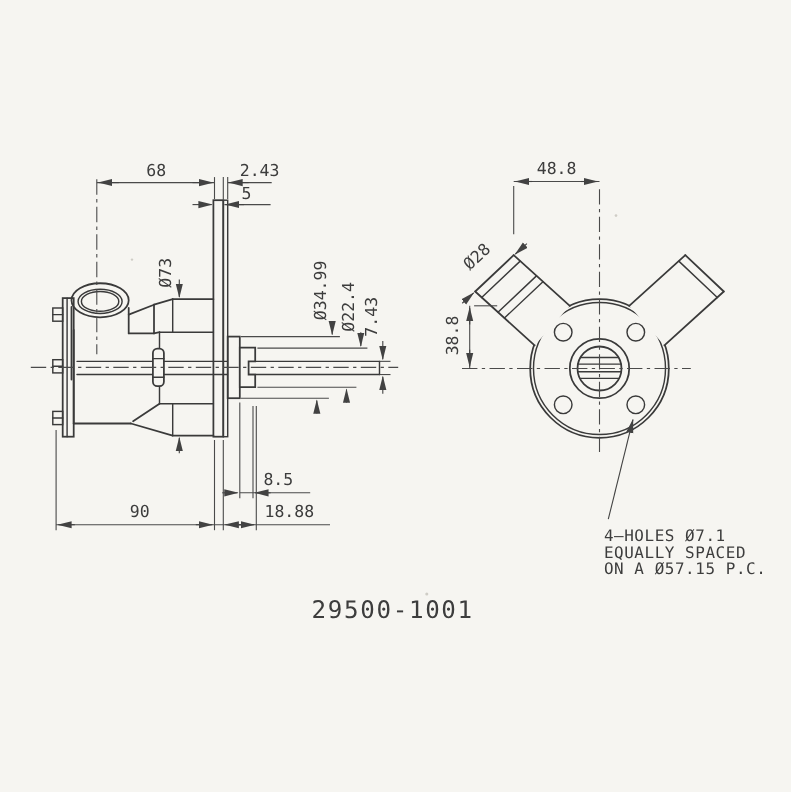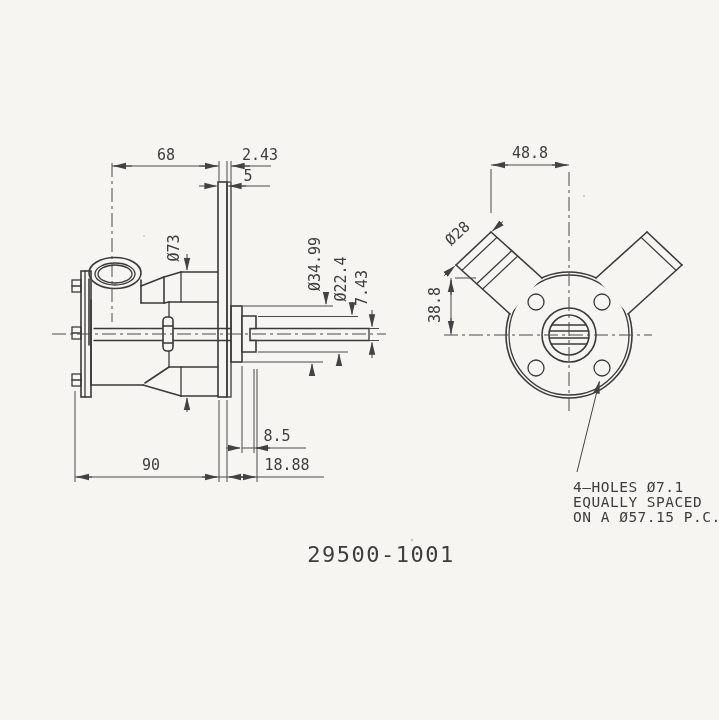--- a/index.html
+++ b/index.html
@@ -2,21 +2,21 @@
 <html><head>
 <meta charset="utf-8">
 <style>
   html,body{margin:0;padding:0;}
   body{
     width:719px;height:720px;
     background:#f6f5f1;
     font-family:"DejaVu Sans Mono", monospace;
     overflow:hidden;
   }
-  .sheet{position:relative;width:663px;height:720px;background:#f6f5f1;padding-left:24px;}
+  .sheet{position:relative;width:663px;height:720px;background:#f6f5f1;}
   svg{display:block;}
   .scan{filter:blur(0.28px);}
   .obj{stroke:#3a3a3a;stroke-width:1.6;fill:none;stroke-linecap:round;}
   .obj2{stroke:#3a3a3a;stroke-width:1.3;fill:none;stroke-linecap:round;}
   .mask{stroke:#3a3a3a;stroke-width:1.6;fill:#f6f5f1;}
   .dim{stroke:#4a4a4a;stroke-width:1;fill:none;}
   .cl{stroke:#4a4a4a;stroke-width:1;fill:none;stroke-dasharray:14 4 3 4;}
   .arr{stroke:#424242;stroke-width:1;fill:none;}
   text{fill:#3d3d3d;font-family:"DejaVu Sans Mono", monospace;}
   .dimtxt{font-size:15px;}

